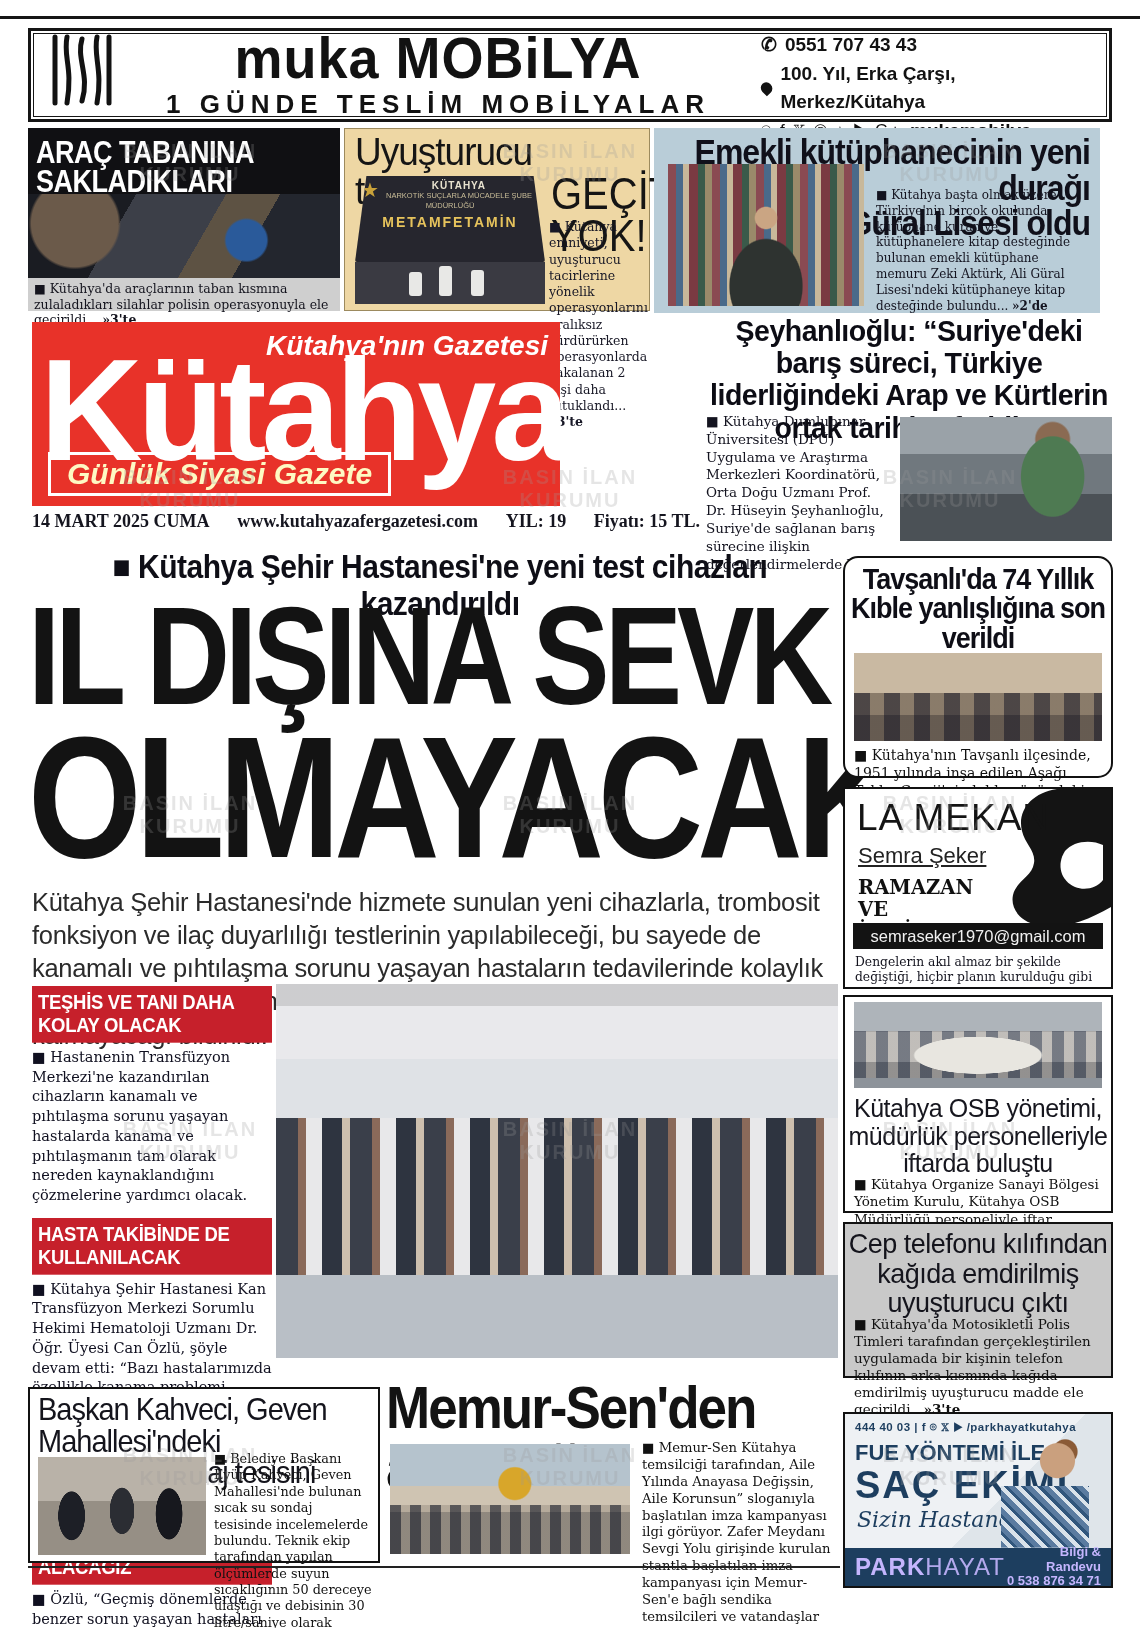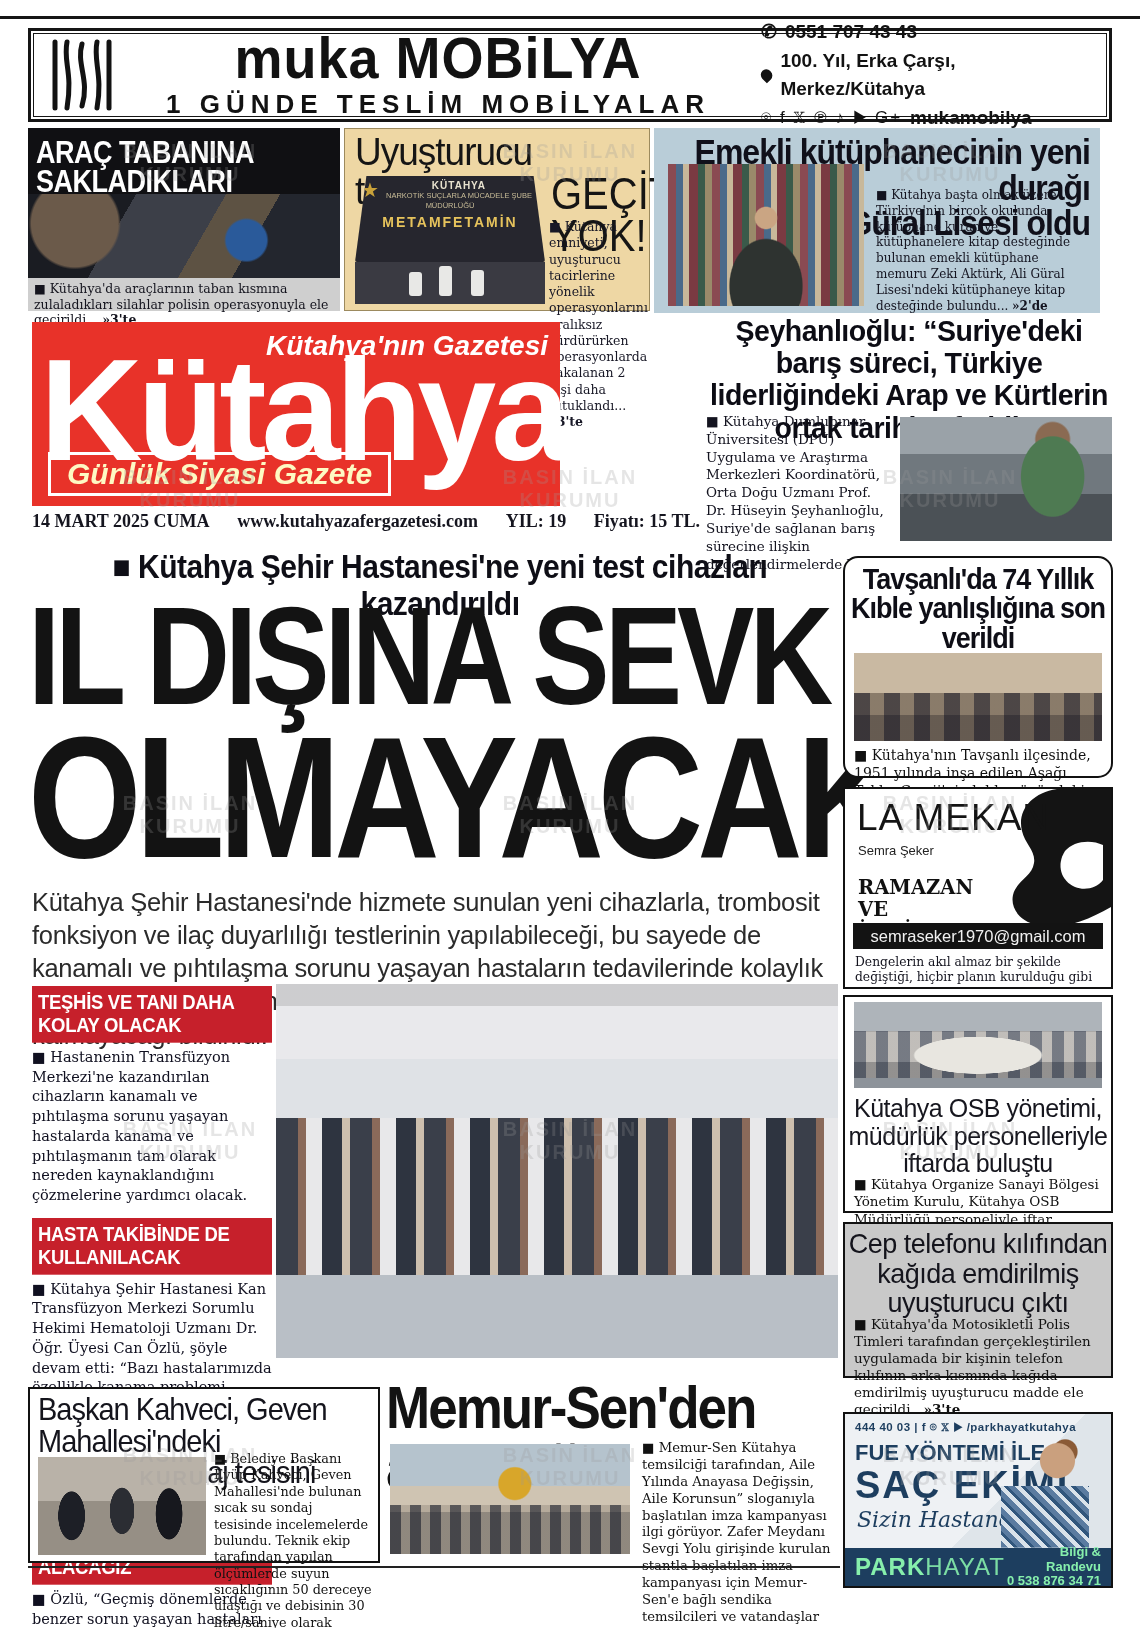--- a/index.html
+++ b/index.html
@@ -7,21 +7,21 @@
         font-family:"Liberation Sans",sans-serif;color:#111;}
   .abs{position:absolute;}
   .serif{font-family:"DejaVu Serif",serif;}
   .ref{font-family:"DejaVu Serif",serif;font-weight:bold;white-space:nowrap;}
   .photo{background-color:#999;}
   
   .top-rule{left:0;top:16px;width:1140px;height:3px;background:#151515;}
   
   .muka{left:28px;top:28px;width:1084px;height:94px;border:3px solid #151515;
         box-shadow:inset 0 0 0 2px #fff,inset 0 0 0 3px #151515;
-        display:flex;align-items:center;gap:18px;padding:0 18px;box-sizing:border-box;background:#fff;}
+        display:flex;align-items:flex-start;gap:18px;padding:0 18px;box-sizing:border-box;background:#fff;}
   .muka-logo{flex:0 0 66px;height:78px;}
   .muka-center{flex:1;text-align:center;}
   .muka-title{font-size:54px;font-weight:bold;letter-spacing:1px;line-height:1;
               transform:scaleY(1.05);color:#121212;}
   .muka-sub{font-size:26px;font-weight:bold;letter-spacing:6px;margin-top:4px;color:#121212;}
   .muka-right{flex:0 0 330px;font-weight:bold;font-size:19px;line-height:1.5;color:#121212;}
   .muka-row{display:flex;align-items:center;gap:8px;}
   .pin{width:12px;height:12px;background:#121212;border-radius:50% 50% 50% 0;
        transform:rotate(-45deg);display:inline-block;}
   .soc{font-size:17px;font-weight:normal;letter-spacing:2px;}
@@ -104,21 +104,21 @@
   .tav-h{text-align:center;font-size:27px;font-weight:bold;line-height:1;padding:7px 2px 3px;
          transform:scaleY(1.08);transform-origin:top center;letter-spacing:-1px;color:#0e0e16;}
   .tav-photo{margin:4px auto 0;width:248px;height:88px;
      background:
        repeating-linear-gradient(90deg,rgba(25,25,38,.6) 0 16px,rgba(90,80,70,.25) 16px 30px) 0 100%/100% 55% no-repeat,
        linear-gradient(180deg,#c9b9a2 0 45%,#9a8a76 45% 70%,#6a5f55 70% 100%);}
   .tav-body{padding:5px 9px;font-size:14px;line-height:1.3;}
   .lam{top:787px;height:202px;overflow:hidden;}
   .lam-sil{position:absolute;right:0;top:0;width:150px;height:150px;}
   .lam-title{position:absolute;left:12px;top:8px;font-size:37px;font-weight:400;letter-spacing:1px;color:#141414;}
-  .lam-author{position:absolute;left:13px;top:54px;font-size:13px;color:#222;}
+  .lam-author{position:absolute;left:13px;top:54px;font-size:22px;color:#222;text-decoration:underline;}
   .lam-coltitle{position:absolute;left:13px;top:88px;font-family:"DejaVu Serif",serif;
                 font-weight:bold;font-size:19.5px;line-height:1.12;color:#101010;width:140px;}
   .lam-email{position:absolute;left:8px;right:8px;top:134px;height:26px;background:#131313;color:#f2f2f2;
              font-size:16.5px;display:flex;align-items:center;justify-content:center;}
   .lam-body{position:absolute;left:10px;right:8px;top:166px;font-size:12.3px;line-height:1.25;color:#14141f;}
   .osb{top:995px;height:218px;}
   .osb-photo{margin:5px auto 0;width:248px;height:86px;
      background:
        radial-gradient(ellipse 90px 26px at 50% 62%,#e8e6e0 70%,transparent 72%),
        repeating-linear-gradient(90deg,rgba(30,35,50,.5) 0 12px,rgba(160,140,120,.3) 12px 22px) 0 75%/100% 55% no-repeat,
@@ -133,21 +133,21 @@
   .fue{top:1385px;height:176px;background:linear-gradient(135deg,#eef1f4 0 55%,#dfe5ea 55%);margin-top:27px;}
   .fue-top{font-size:11.5px;font-weight:bold;color:#1d3e5f;padding:7px 0 0 10px;letter-spacing:.5px;}
   .fue-l1{font-size:22px;font-weight:bold;color:#1d3e5f;padding:6px 0 0 10px;}
   .fue-l2{font-size:38px;font-weight:bold;color:#1d3e5f;letter-spacing:2px;padding:0 0 0 10px;line-height:1;}
   .fue-l3{font-size:22px;font-style:italic;font-family:"DejaVu Serif",serif;color:#1d3e5f;padding:3px 0 0 12px;}
   .fue-man{position:absolute;right:4px;top:22px;width:110px;height:112px;
      background:
        radial-gradient(circle at 55% 22%,#caa07e 16%,transparent 17%),
        radial-gradient(circle at 62% 14%,#8a5a36 10%,transparent 11%),
        repeating-linear-gradient(45deg,#5a7ba0 0 5px,#d9e2ea 5px 9px,#31567c 9px 12px) 18% 100%/80% 55% no-repeat;}
-  .fue-bar{position:absolute;left:0;bottom:0;width:100%;height:38px;background:#1d3e5f;color:#86efac;
+  .fue-bar{position:absolute;left:0;bottom:0;width:100%;height:38px;background:#1d3e5f;color:#c4b5fd;
            display:flex;align-items:center;justify-content:space-between;padding:0 10px;box-sizing:border-box;}
   .fue-brand{font-size:24px;font-weight:bold;letter-spacing:1px;}
   .fue-brand b{font-weight:bold;}
   .fue-brand span{font-weight:400;opacity:.9;}
   .fue-info{text-align:right;font-size:13px;font-weight:bold;line-height:1.15;}
   
   .kah{left:28px;top:1387px;width:352px;height:176px;border:2px solid #111;box-sizing:border-box;background:#fff;}
   .kah-h{font-size:29px;font-weight:400;line-height:1.04;padding:5px 8px 2px;color:#14141c;
          transform:scaleY(1.05);transform-origin:top left;letter-spacing:-1px;}
   .kah-photo{position:absolute;left:8px;top:68px;width:168px;height:98px;

